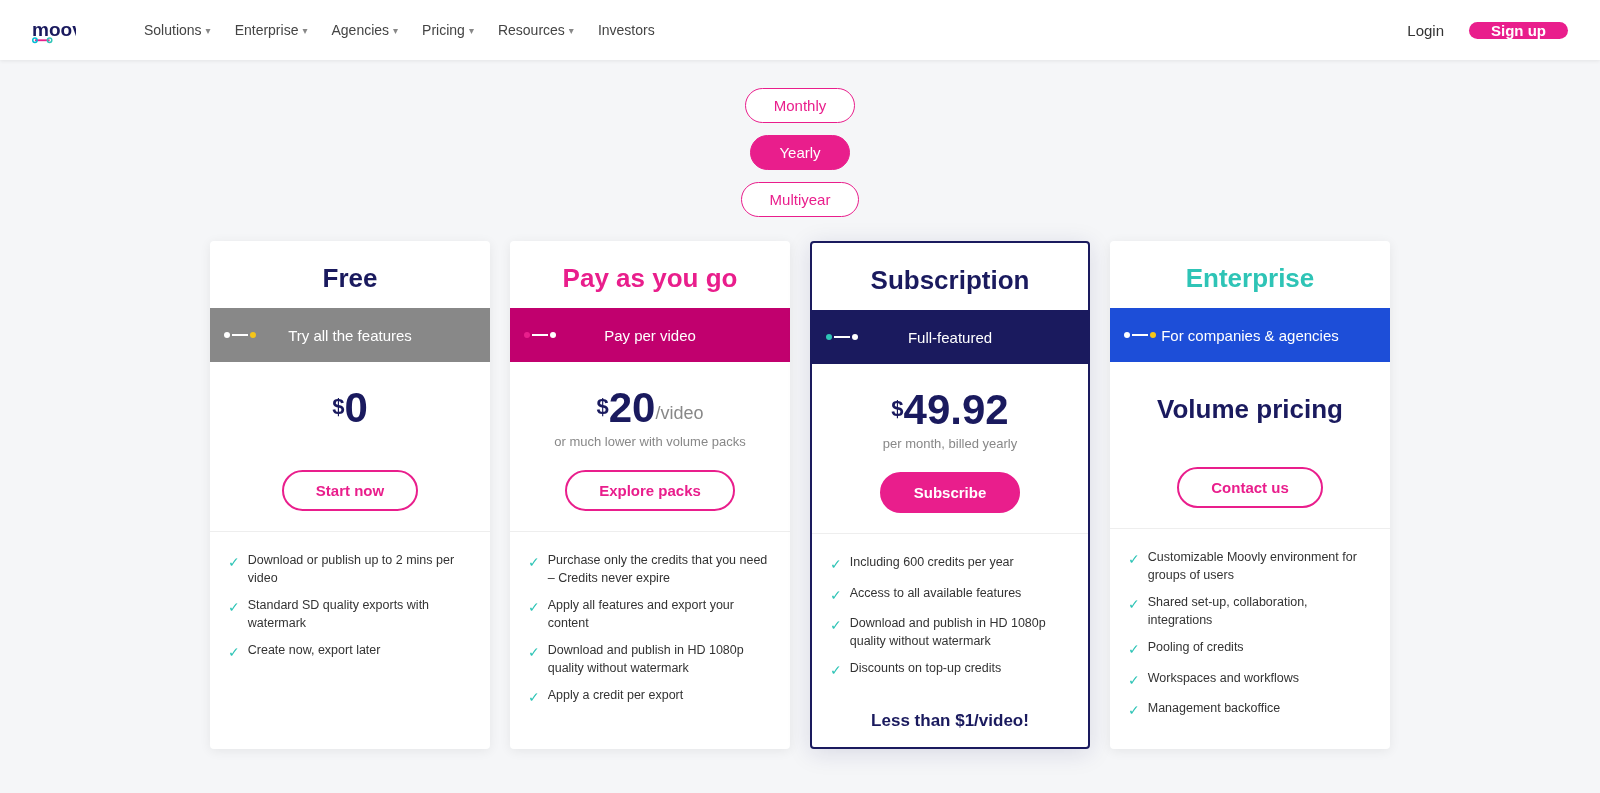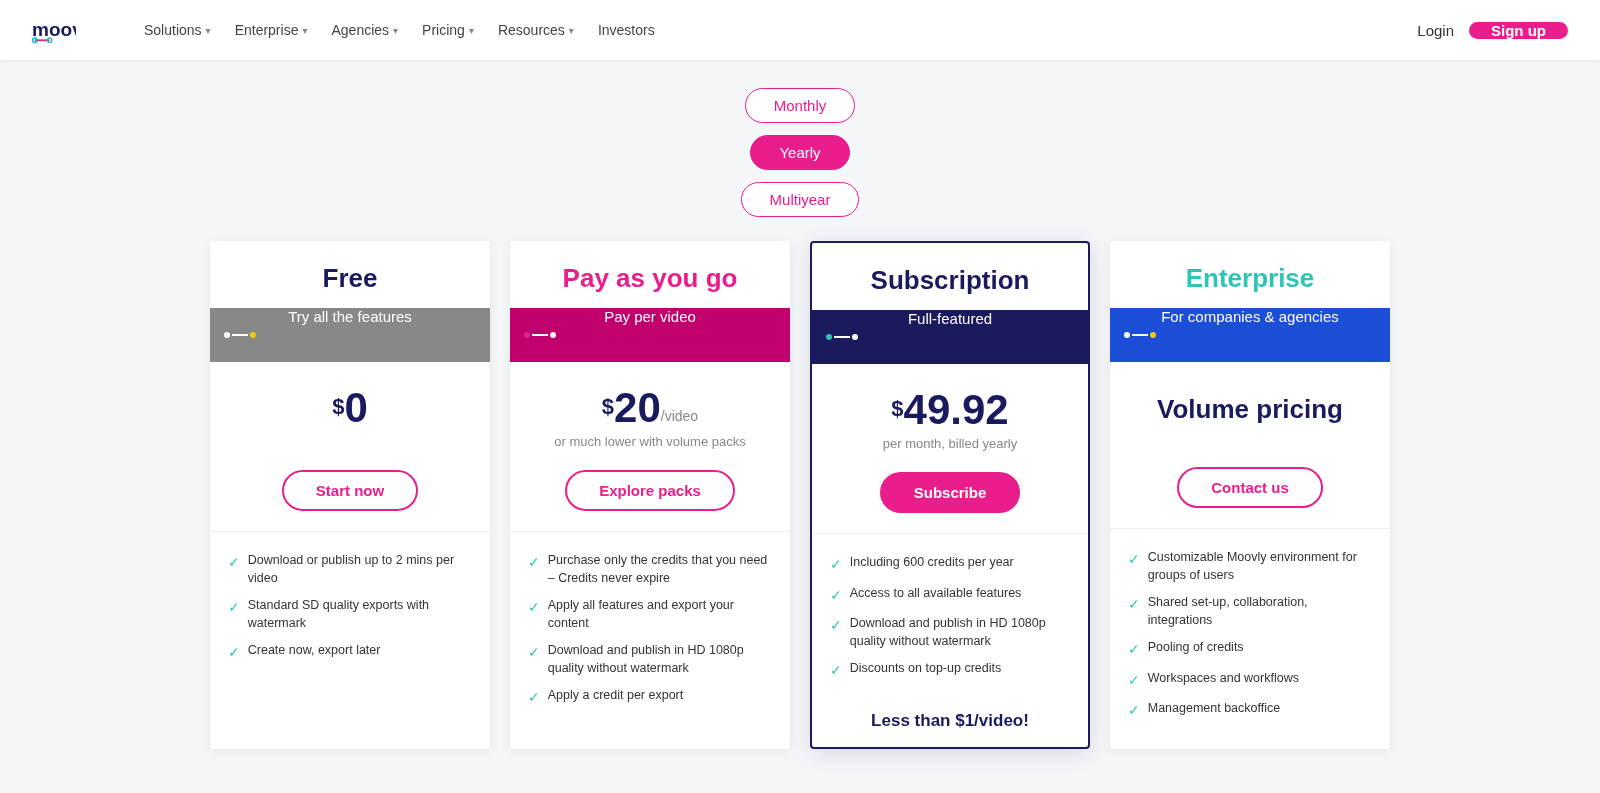--- a/index.html
+++ b/index.html
@@ -34,21 +34,21 @@
       align-items: center;
       gap: 4px;
     }
     .nav-links li a .chevron {
       font-size: 10px;
       color: #888;
     }
     .nav-right {
       display: flex;
       align-items: center;
-      gap: 15px;
+      gap: 25px;
       justify-content: center;
     }
     .login-btn {
       background: none;
       border: none;
       color: #333;
       font-size: 15px;
       cursor: pointer;
     }
     .signup-btn {
@@ -117,21 +117,21 @@
       font-weight: 700;
       padding: 22px 16px 14px;
     }
     .card-title.free { color: #1a1a5e; }
     .card-title.pay { color: #e91e8c; }
     .card-title.sub { color: #1a1a5e; }
     .card-title.ent { color: #2ec4b6; }
 
     .card-banner {
       display: flex;
-      align-items: flex-start;
+      align-items: center;
       justify-content: center;
       height: 54px;
       color: #fff;
       font-size: 15px;
       font-weight: 500;
       position: relative;
     }
     .card-banner.free-banner { background: #888; }
     .card-banner.pay-banner { background: #c1006e; }
     .card-banner.sub-banner { background: #1a1a5e; }
@@ -168,21 +168,21 @@
       margin-top: 10px;
       font-weight: 700;
     }
     .price-sub {
       font-size: 13px;
       color: #888;
       margin-top: 2px;
       min-height: 18px;
     }
     .price-vid {
-      font-size: 14px;
+      font-size: 18px;
       color: #888;
       font-weight: 400;
       align-self: flex-end;
       margin-bottom: 8px;
     }
 
     .cta-btn {
       display: block;
       margin: 10px auto 20px;
       border: 2px solid #e91e8c;

